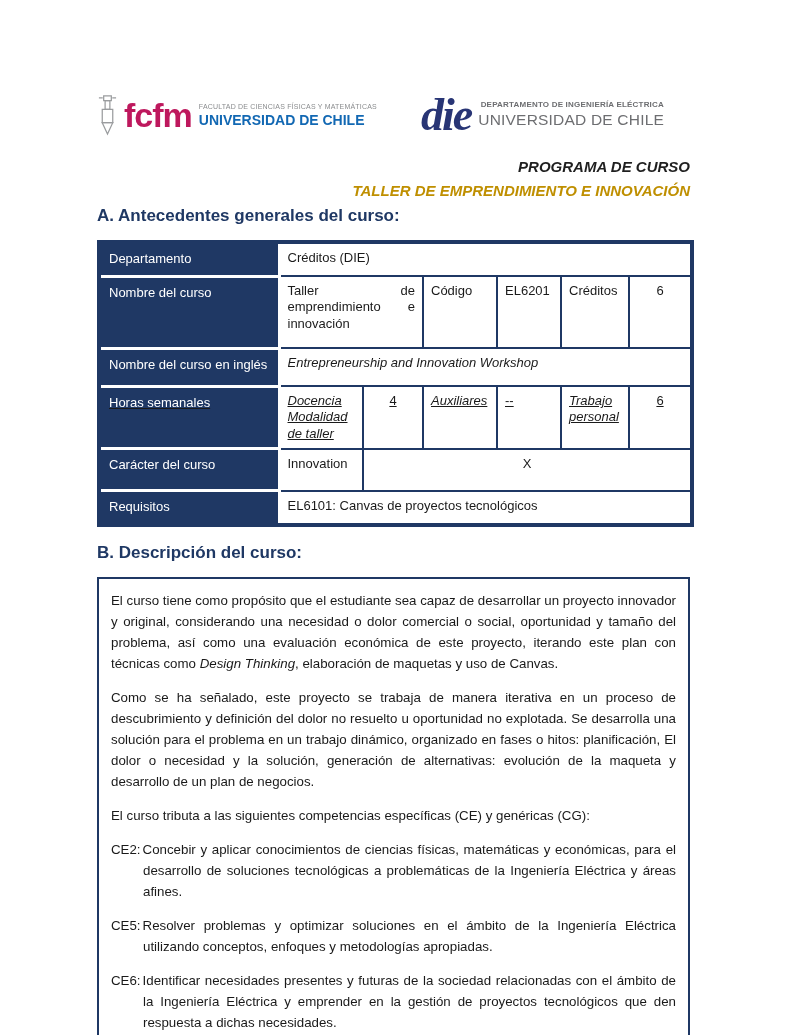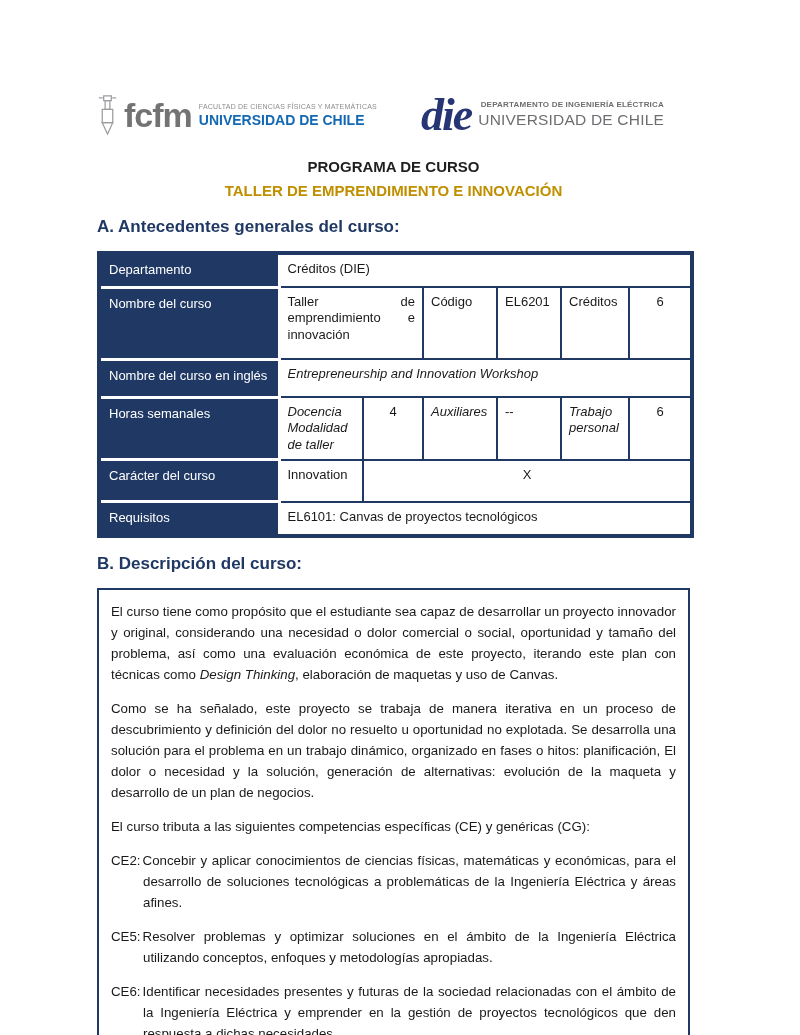--- a/index.html
+++ b/index.html
@@ -4,47 +4,47 @@
 <style>
   * { margin:0; padding:0; box-sizing:border-box; }
   html,body { background:#ffffff; }
   body { font-family:"Liberation Sans", sans-serif; color:#1a1a1a; }
   .page { width:800px; height:1035px; background:#fff; padding:90px 110px 0 97px; overflow:hidden; position:relative; }
 
   
   .logos { display:flex; justify-content:space-between; align-items:center; height:50px; margin-bottom:18px; }
   .logo { display:flex; align-items:center; }
   .shield svg { display:block; }
-  .fcfm-word { font-size:34px; font-weight:bold; color:#737373; letter-spacing:-1px; margin:0 7px 0 6px; line-height:1; }
+  .fcfm-word { font-size:34px; font-weight:bold; color:#be185d; letter-spacing:-1px; margin:0 7px 0 6px; line-height:1; }
   .fcfm-lines { display:flex; flex-direction:column; justify-content:center; }
   .fcfm-fac { font-size:7px; color:#8a8c8e; letter-spacing:.2px; margin-bottom:2px; white-space:nowrap; }
   .fcfm-uni { font-size:14px; font-weight:bold; color:#1268b3; white-space:nowrap; }
   .die-logo { margin-right:26px; }
   .die-word { font-family:"Liberation Serif", serif; font-style:italic; font-weight:bold; font-size:46px; color:#283575; line-height:.9; letter-spacing:-2px; margin-right:7px; }
   .die-lines { display:flex; flex-direction:column; justify-content:center;align-items:flex-end; }
   .die-dept { font-size:8px; font-weight:bold; color:#6d6e71; letter-spacing:.2px; margin-bottom:2px; white-space:nowrap; }
   .die-uni { font-size:15.5px; color:#6d6e71; letter-spacing:.2px; white-space:nowrap; }
 
   
-  .title-block { text-align:center; margin-bottom:18px; }
+  .title-block { text-align:right; margin-bottom:7px;font-style:italic; }
   .doc-title { font-size:15px; font-weight:bold; color:#1f1f1f; }
   .doc-subtitle { font-size:15px; font-weight:bold; color:#bf8f00; margin-top:7px; }
   .section-heading { font-size:17px; font-weight:bold; color:#1f3864; margin:0 0 14px 0; }
   .section-heading.b { margin-top:16px; }
 
   
   table.info-table { border-collapse:collapse; table-layout:fixed; width:593px; font-size:13px; border:4px solid #1f3864; margin-bottom:0; }
   .info-table td { border:2px solid #1f3864; background:#fff; color:#1a1a1a; vertical-align:top; padding:6px 7px; line-height:1.25; }
   .info-table td.hdr { background:#1f3864; color:#ffffff; border-right:3px solid #ffffff; border-bottom:3px solid #ffffff; padding:7px 6px 7px 8px; }
   .info-table td.nowrap { white-space:nowrap; }
   .info-table td.center { text-align:center; }
   .info-table td.italic { font-style:italic; }
   .info-table td.justify { text-align:justify; }
   tr.r1 { height:34px; } tr.r2 { height:72px; } tr.r3 { height:38px; }
-  tr.r4 { height:56px; } tr.r5 { height:42px; } tr.r6 { height:33px; }
+  tr.r4 { height:56px;text-decoration:underline; } tr.r5 { height:42px; } tr.r6 { height:33px; }
 
   
   .desc-box { border:2px solid #1f3864; margin-top:14px; padding:11px 12px; min-height:412px; font-size:13.3px; line-height:1.58; text-align:justify; color:#1a1a1a; }
   .desc-box p { margin-bottom:13px; }
   .desc-box .ce { padding-left:32px; text-indent:-32px; }
   .ce-label { margin-right:2px; }
   .term-italic { font-style:italic; }
 </style>
 </head>
 <body>

